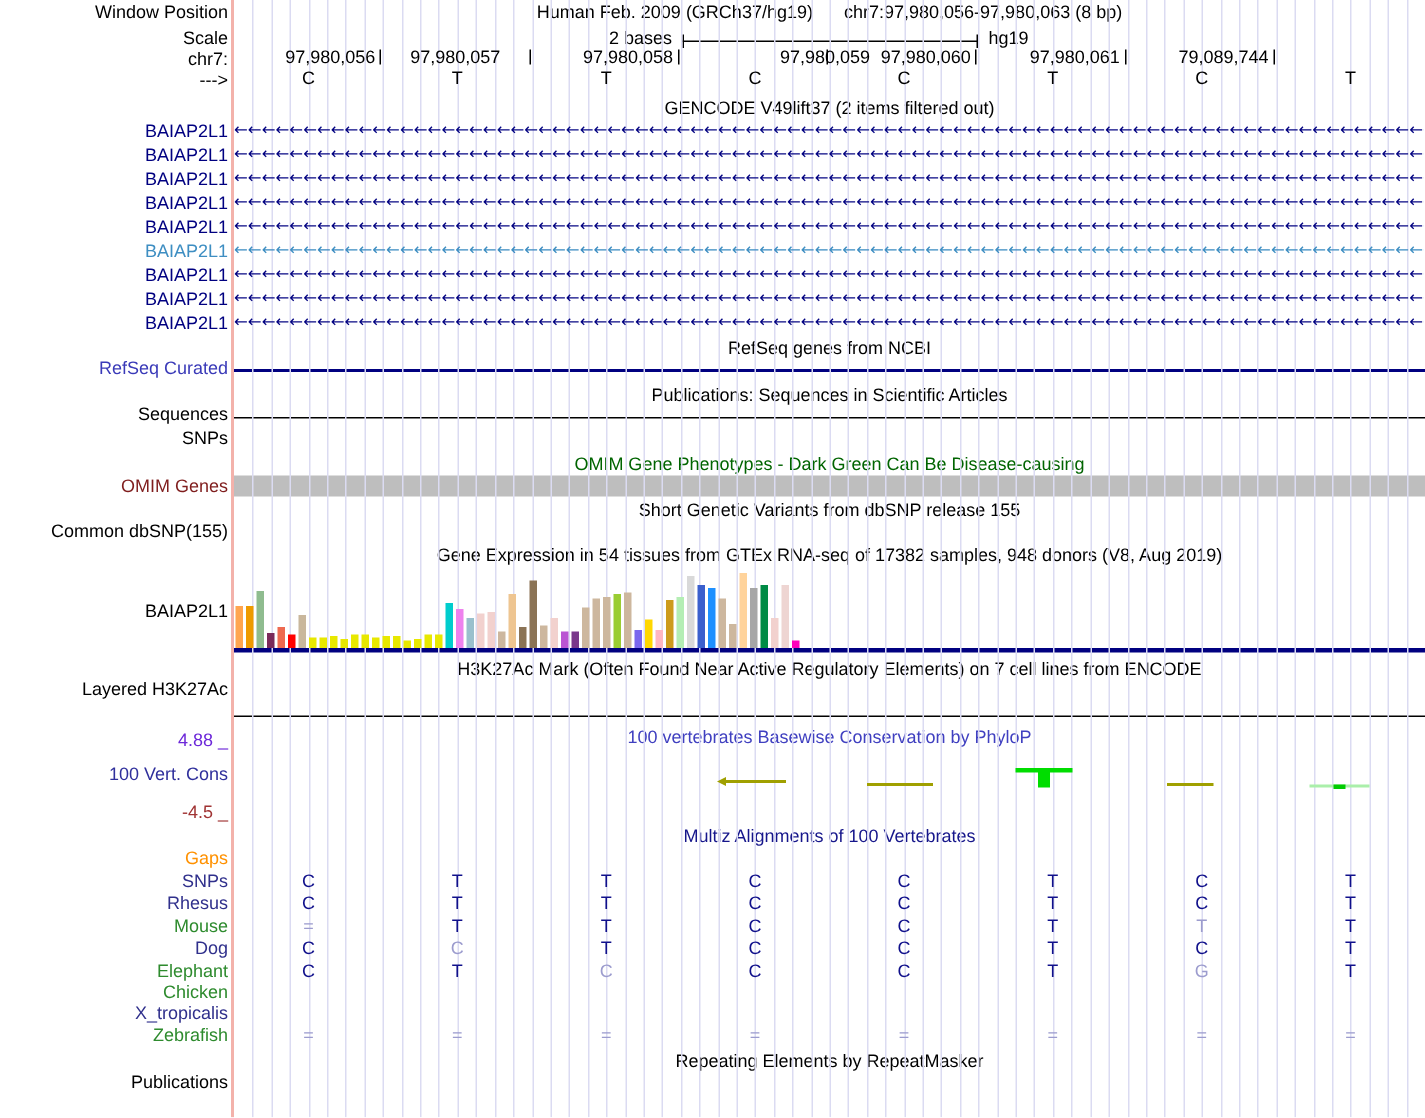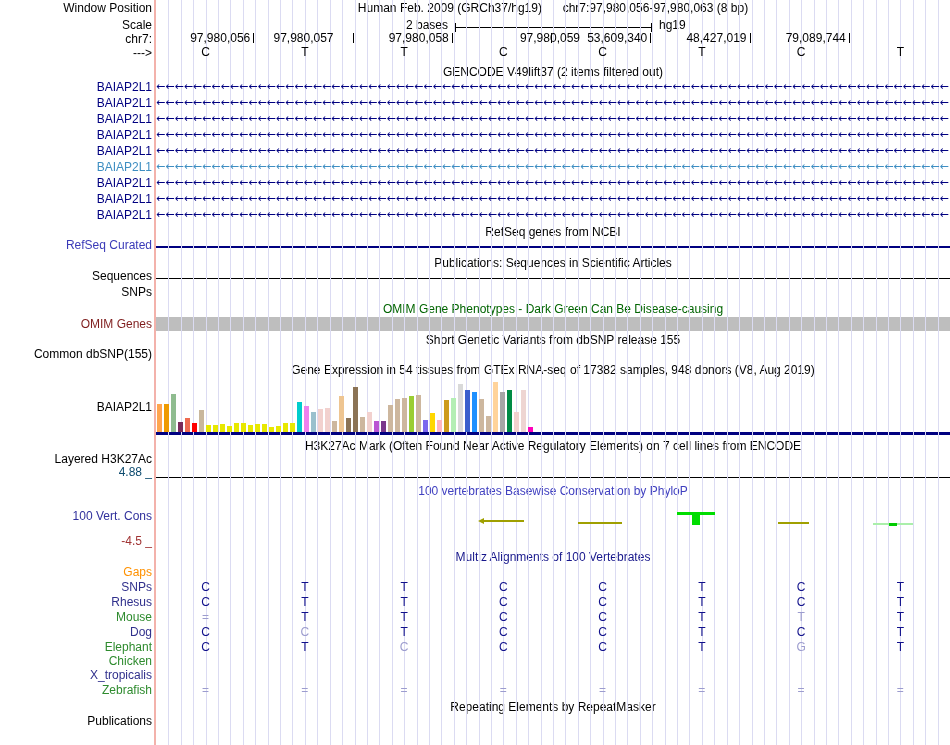--- a/index.html
+++ b/index.html
@@ -63,21 +63,21 @@
   <div class="lbl" style="top:348px">Common dbSNP(155)</div>
 
   <div class="ctitle" style="top:364px">Gene Expression in 54 tissues from GTEx RNA-seq of 17382 samples, 948 donors (V8, Aug 2019)</div>
   <div class="lbl" style="top:401px">BAIAP2L1</div>
   <div style="position:absolute;left:156px;top:432px;width:794px;height:3px;background:#000080"></div>
 
   <div class="ctitle" style="top:440px">H3K27Ac Mark (Often Found Near Active Regulatory Elements) on 7 cell lines from ENCODE</div>
   <div class="lbl" style="top:453px">Layered H3K27Ac</div>
   <div class="hline" style="left:156px;top:477px;width:794px"></div>
 
-  <div class="lbl" style="top:466px;color:#0c4a6e">4.88 _</div>
+  <div class="lbl" style="top:487px;color:#6d28d9">4.88 _</div>
   <div class="ctitle" style="top:485px;color:#4040C0">100 vertebrates Basewise Conservation by PhyloP</div>
   <div class="lbl" style="top:510px;color:#30309C">100 Vert. Cons</div>
   <div class="lbl" style="top:535px;color:#A03333">-4.5 _</div>
 
   <div class="ctitle" style="top:551px;color:#16168B">Multiz Alignments of 100 Vertebrates</div>
 
   <div class="ctitle" style="top:701px">Repeating Elements by RepeatMasker</div>
   <div class="lbl" style="top:715px">Publications</div>
 <div class="grid" style="left: 168.406px;"></div>
     <div class="grid" style="left: 180.812px;"></div>
@@ -144,23 +144,23 @@
     <div class="grid" style="left: 937.594px;"></div>
     <div class="tick" style="left: 253.25px; top: 33px;"></div>
     <div class="num" style="left: 158.25px; top: 33px;">97,980,056</div>
     <div class="tick" style="left: 352.5px; top: 33px;"></div>
     <div class="num" style="left: 257.5px; top: 33px; text-align: center;">97,980,057</div>
     <div class="tick" style="left: 451.75px; top: 33px;"></div>
     <div class="num" style="left: 356.75px; top: 33px;">97,980,058</div>
     <div class="tick" style="left: 551px; top: 33px;"></div>
     <div class="num" style="left: 456px; top: 33px; margin-left: 32px;">97,980,059</div>
     <div class="tick" style="left: 650.25px; top: 33px;"></div>
-    <div class="num" style="left: 555.25px; top: 33px;">53,609,340</div>
+    <div class="num" style="left: 555.25px; top: 33px;">97,980,060</div>
     <div class="tick" style="left: 749.5px; top: 33px;"></div>
-    <div class="num" style="left: 654.5px; top: 33px;">48,427,019</div>
+    <div class="num" style="left: 654.5px; top: 33px;">97,980,061</div>
     <div class="tick" style="left: 848.75px; top: 33px;"></div>
     <div class="num" style="left: 753.75px; top: 33px;">79,089,744</div>
     <div class="seq" style="left: 195.625px; top: 46px;">C</div>
     <div class="seq" style="left: 294.875px; top: 46px;">T</div>
     <div class="seq" style="left: 394.125px; top: 46px;">T</div>
     <div class="seq" style="left: 493.375px; top: 46px;">C</div>
     <div class="seq" style="left: 592.625px; top: 46px;">C</div>
     <div class="seq" style="left: 691.875px; top: 46px;">T</div>
     <div class="seq" style="left: 791.125px; top: 46px;">C</div>
     <div class="seq" style="left: 890.375px; top: 46px;">T</div>

